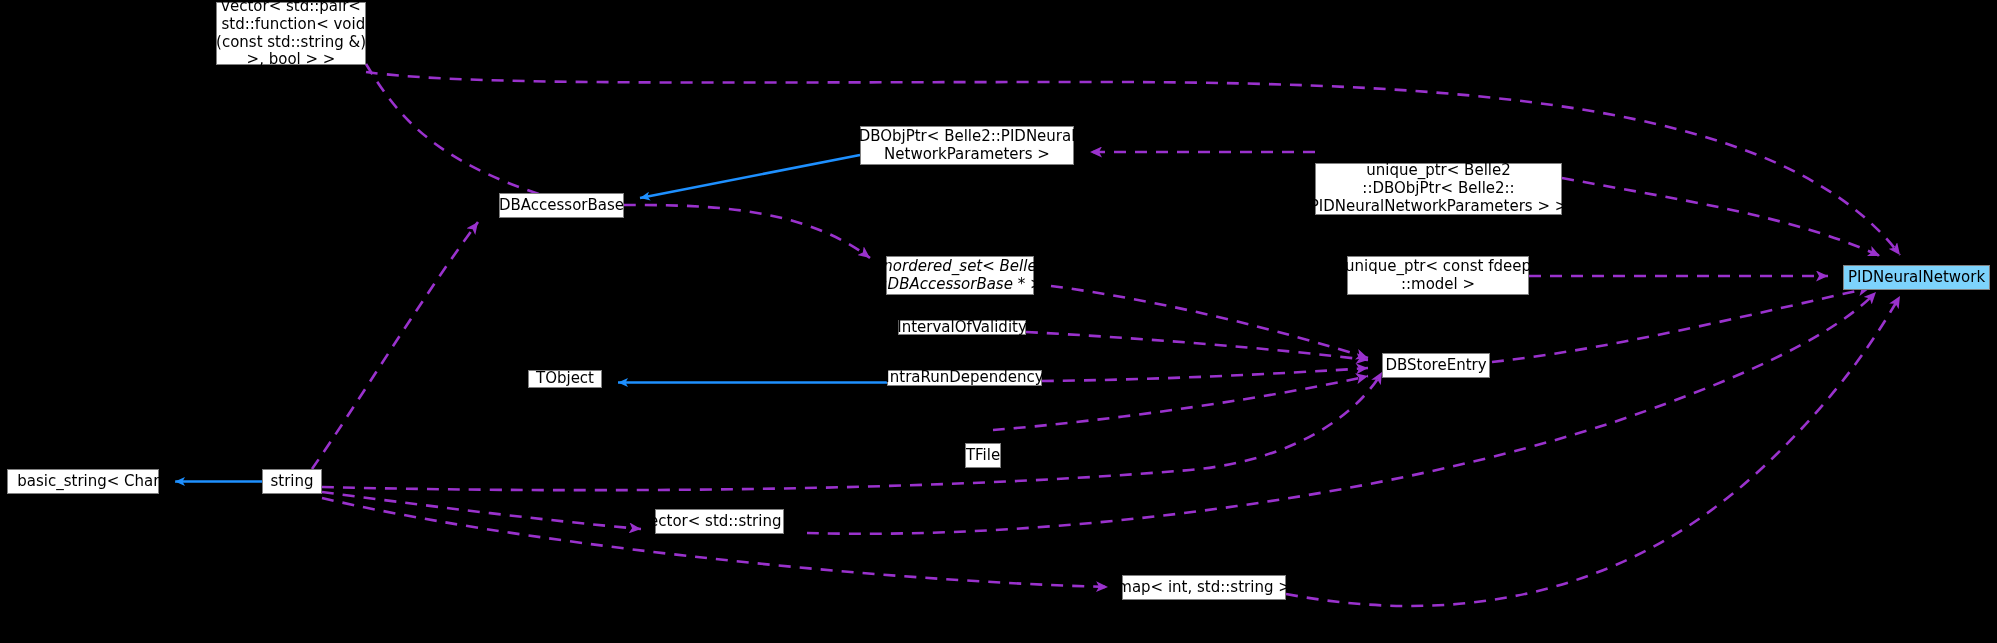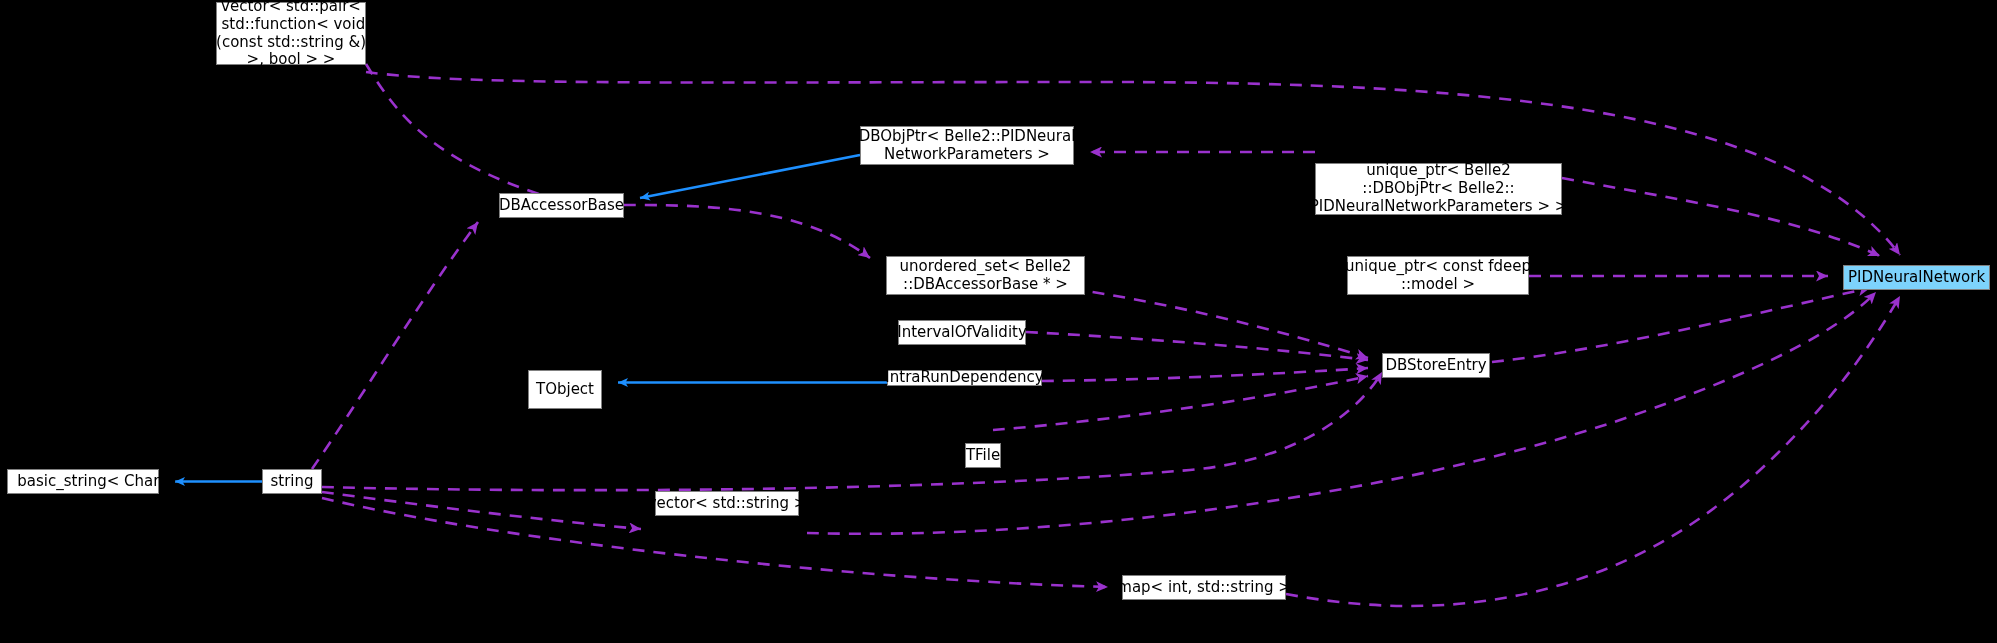--- a/index.html
+++ b/index.html
@@ -122,63 +122,63 @@
   <div class="node" style="left:1315px; top:126px; width:247px; height:52px;margin-top:37px;">
     <span class="label">unique_ptr&lt; Belle2
 ::DBObjPtr&lt; Belle2::
 PIDNeuralNetworkParameters &gt; &gt;</span>
   </div>
 
   <div class="node" style="left:499px; top:193px; width:125px; height:25px;">
     <span class="label">DBAccessorBase</span>
   </div>
 
-  <div class="node" style="left:886px; top:256px; width:199px; height:39px;">
+  <div class="node" style="left:886px; top:256px; width:148px; height:39px;font-style:italic;">
     <span class="label">unordered_set&lt; Belle2
 ::DBAccessorBase * &gt;</span>
   </div>
 
   <div class="node" style="left:1347px; top:256px; width:182px; height:39px;">
     <span class="label">unique_ptr&lt; const fdeep
 ::model &gt;</span>
   </div>
 
   <div class="node highlight" style="left:1843px; top:265px; width:147px; height:25px;">
     <span class="label">PIDNeuralNetwork</span>
   </div>
 
-  <div class="node" style="left:898px; top:320px; width:128px; height:25px;">
+  <div class="node" style="left:898px; top:320px; width:128px; height:15px;">
     <span class="label">IntervalOfValidity</span>
   </div>
 
   <div class="node" style="left:1382px; top:353px; width:108px; height:25px;">
     <span class="label">DBStoreEntry</span>
   </div>
 
-  <div class="node" style="left:528px; top:370px; width:74px; height:39px;">
+  <div class="node" style="left:528px; top:370px; width:74px; height:18px;">
     <span class="label">TObject</span>
   </div>
 
   <div class="node" style="left:887px; top:370px; width:155px; height:16px;">
     <span class="label">IntraRunDependency</span>
   </div>
 
   <div class="node" style="left:937px; top:443px; width:36px; height:25px;margin-left:28px;">
     <span class="label">TFile</span>
   </div>
 
   <div class="node" style="left:7px; top:469px; width:152px; height:25px;padding-left:28px;">
     <span class="label">basic_string&lt; Char &gt;</span>
   </div>
 
   <div class="node" style="left:262px; top:469px; width:60px; height:25px;">
     <span class="label">string</span>
   </div>
 
-  <div class="node" style="left:655px; top:491px; width:144px; height:25px;">
+  <div class="node" style="left:655px; top:509px; width:129px; height:25px;">
     <span class="label">vector&lt; std::string &gt;</span>
   </div>
 
   <div class="node" style="left:1122px; top:575px; width:164px; height:25px;">
     <span class="label">map&lt; int, std::string &gt;</span>
   </div>
 
 </div>
 
 </body></html>

